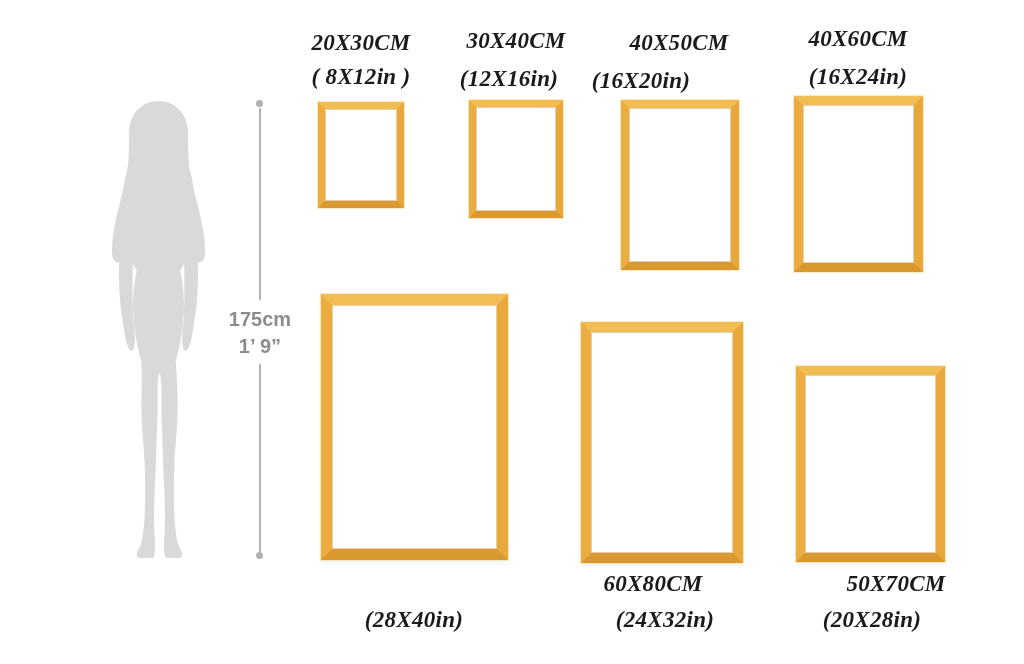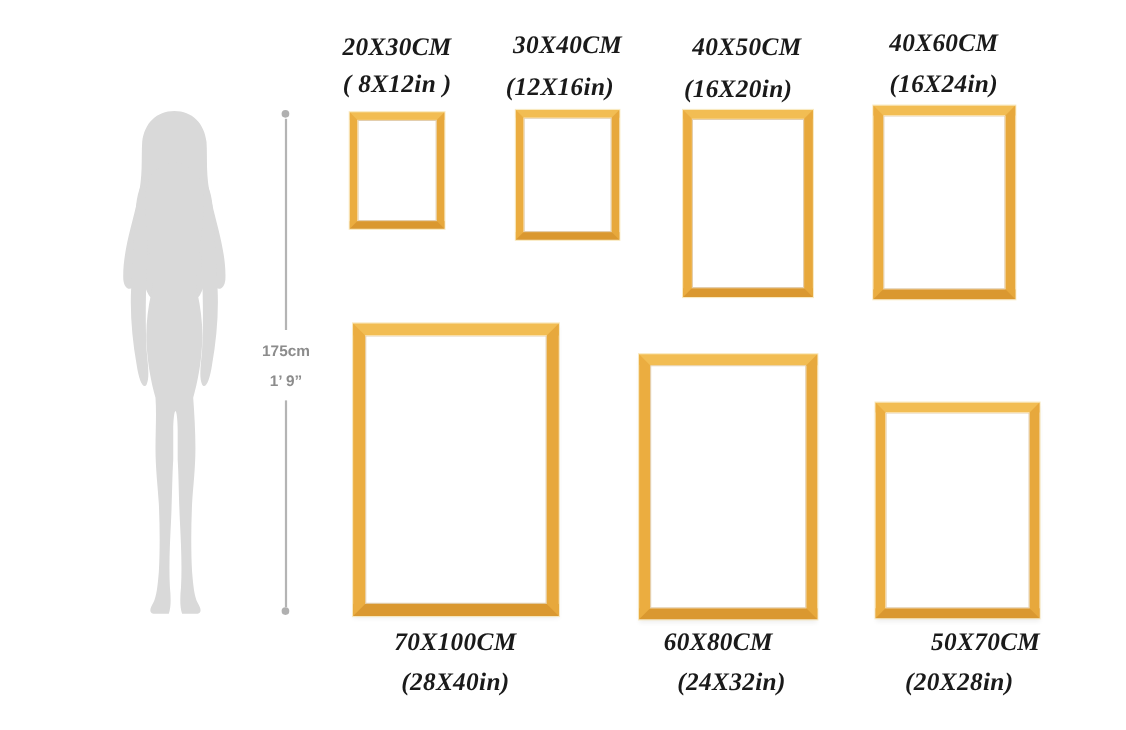--- a/index.html
+++ b/index.html
@@ -26,21 +26,21 @@
     font-weight:700; font-size:23px; color:#1a1a1a; white-space:nowrap;
     letter-spacing:0.3px;
     font-style:italic;
   }
   .ruler-seg { position:absolute; left:259px; width:2px; background:#b4b4b4; }
   .ruler-dot { position:absolute; left:256px; width:7px; height:7px;
                border-radius:50%; background:#b0b0b0; }
   .ruler-label {
     position:absolute; left:260px; top:305, transform:translateX(-50%);
     text-align:center; font-family:"Liberation Sans", sans-serif;
-    font-weight:700; font-size:14px; line-height:27px; color:#8c8c8c;
+    font-weight:700; font-size:20px; line-height:27px; color:#8c8c8c;
     white-space:nowrap;
   }
   .silhouette { position:absolute; left:99px; top:99px; width:119px; height:461px; }
 </style>
 </head>
 <body>
 
 <div class="stage">
 
   <svg class="silhouette" viewBox="0 0 118 460" preserveAspectRatio="none">
@@ -86,29 +86,28 @@
 
   <div class="lbl" style="left:361px; top:30px;">20X30CM</div>
   <div class="lbl" style="left:361px; top:52px;margin-top:12px;">( 8X12in )</div>
   <div class="frame" style="left:318px; top:102px; width:86px;  height:106px; border-width:7px;"></div>
 
   <div class="lbl" style="left:516px; top:28px;">30X40CM</div>
   <div class="lbl" style="left:509px; top:66px;">(12X16in)</div>
   <div class="frame" style="left:469px; top:100px; width:94px;  height:118px; border-width:7px;"></div>
 
   <div class="lbl" style="left:679px; top:30px;">40X50CM</div>
-  <div class="lbl" style="left:671px; top:68px;">(16X20in)</div>
+  <div class="lbl" style="left:641px; top:68px;">(16X20in)</div>
   <div class="frame" style="left:621px; top:100px; width:118px; height:170px; border-width:8px;"></div>
 
   <div class="lbl" style="left:858px; top:26px;">40X60CM</div>
   <div class="lbl" style="left:858px; top:64px;">(16X24in)</div>
   <div class="frame" style="left:794px; top:96px; width:129px; height:176px; border-width:9px;"></div>
 
   <div class="frame large" style="left:321px; top:294px; width:187px; height:266px; border-width:11px;"></div>
-  <div class="lbl" style="left:414px; top:571px;">70X100CM</div>
   <div class="lbl" style="left:414px; top:607px;text-align:center;">(28X40in)</div>
 
   <div class="frame large" style="left:581px; top:322px; width:162px; height:241px; border-width:10px;"></div>
   <div class="lbl" style="left:653px; top:571px;">60X80CM</div>
   <div class="lbl" style="left:665px; top:607px;">(24X32in)</div>
 
   <div class="frame large" style="left:796px; top:366px; width:149px; height:196px; border-width:9px;"></div>
   <div class="lbl" style="left:872px; top:571px;margin-left:24px;">50X70CM</div>
   <div class="lbl" style="left:872px; top:607px;">(20X28in)</div>
 

